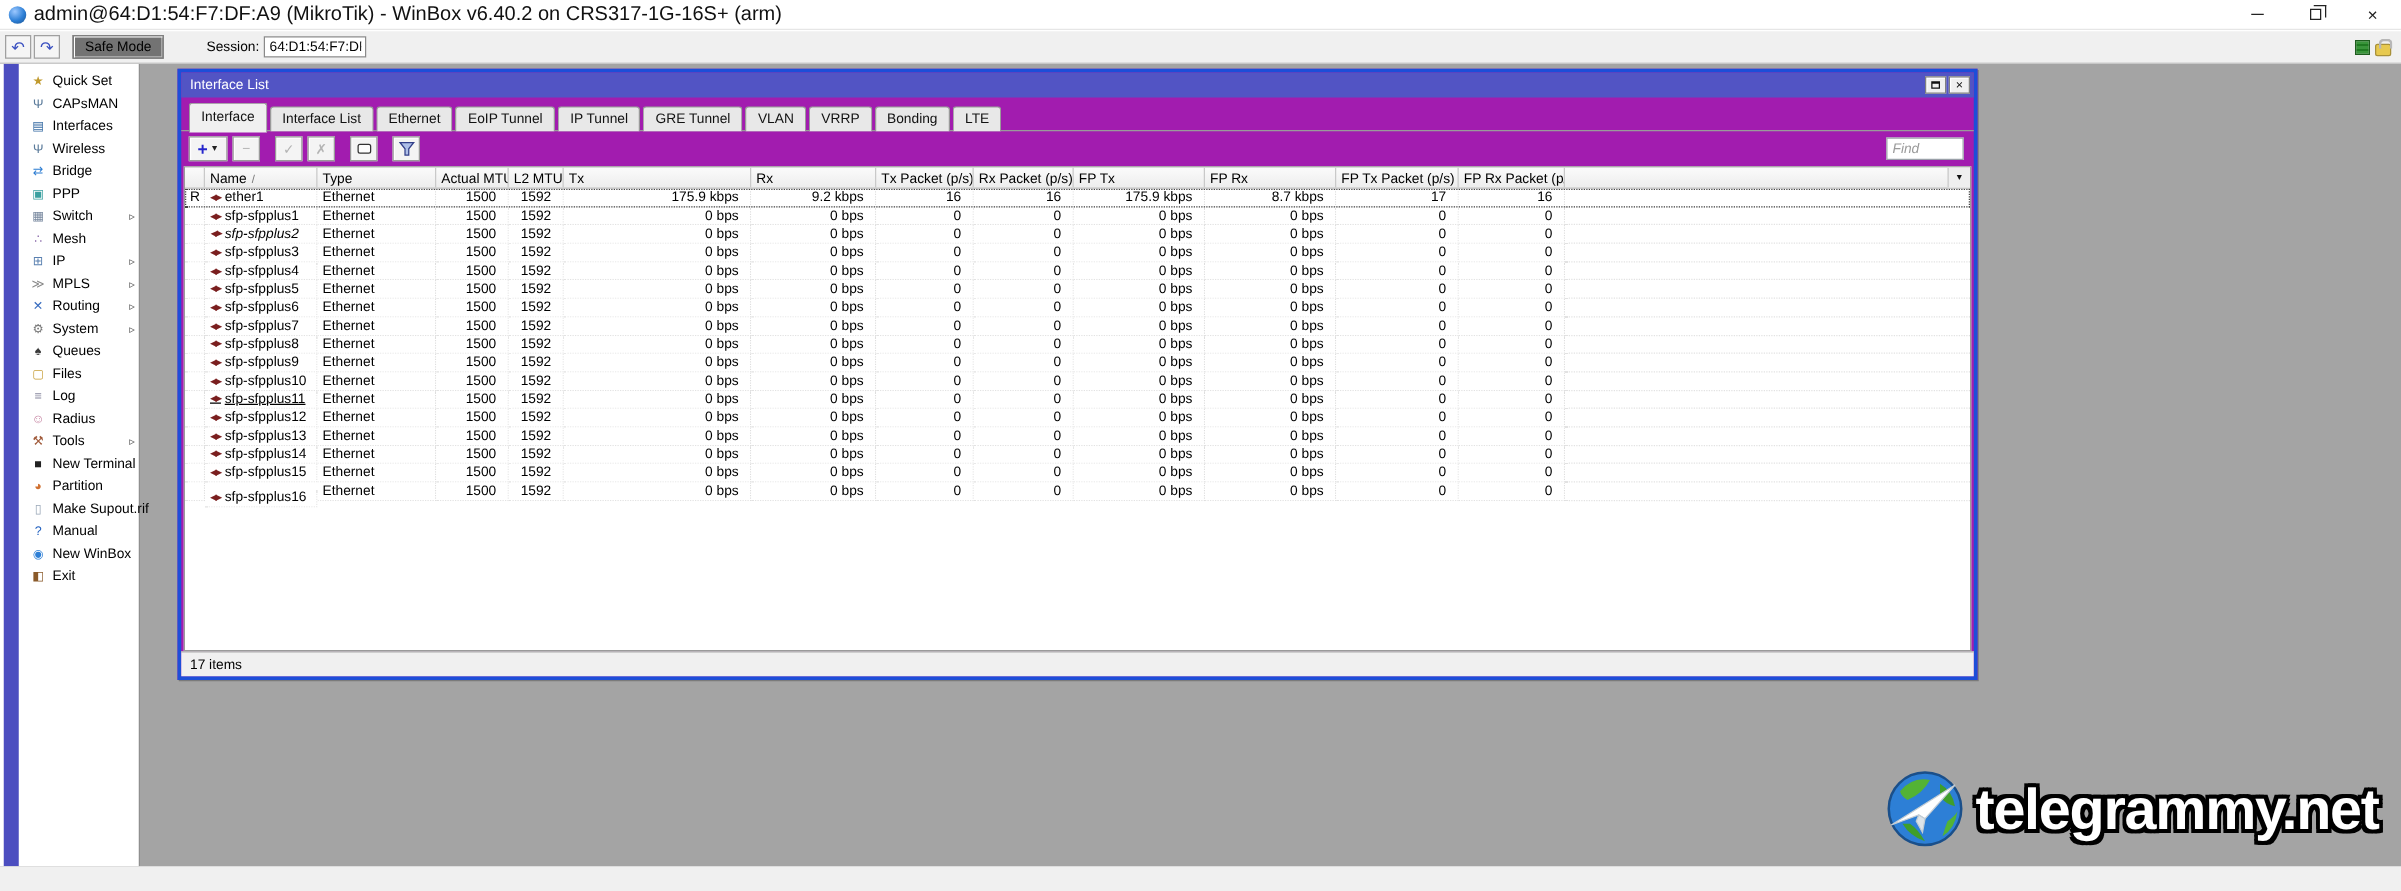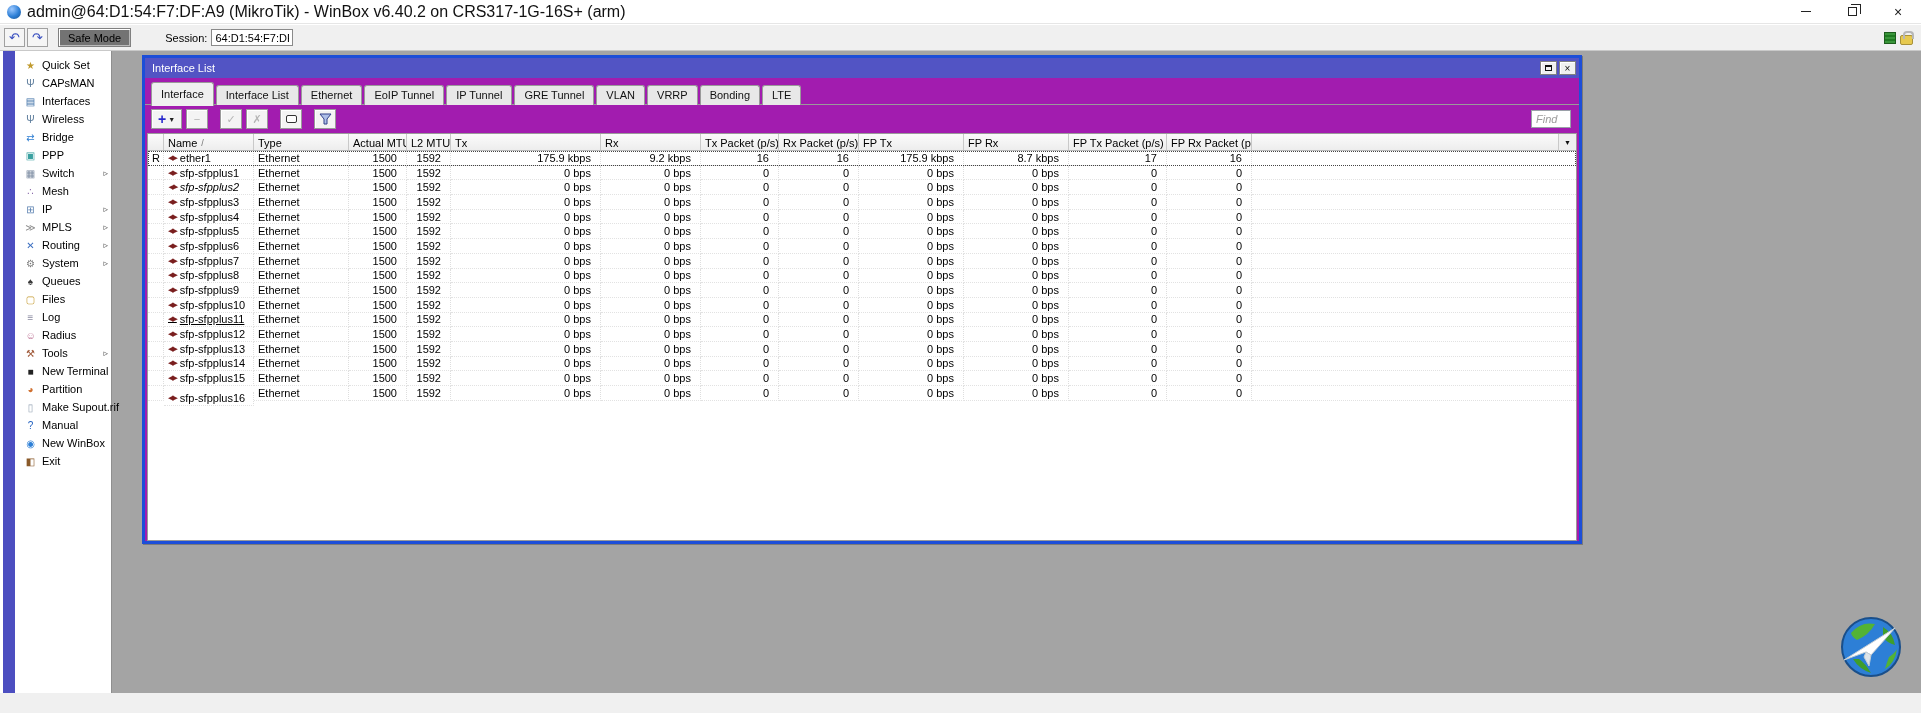--- a/index.html
+++ b/index.html
@@ -61,21 +61,21 @@
   .tab.active { background:#f0f0f0; padding-top:5px; padding-bottom:6px; margin-bottom:-1px; z-index:2; }
 
   .btnrow { display:flex; align-items:center; padding:4px 6px; height:28px; flex:0 0 28px; position:relative; }
   .t-btn { height:20px; border:1px solid #9a9a9a; background:#f4f4f4; display:flex; align-items:center; justify-content:center; margin-right:4px; box-shadow:inset 1px 1px 0 #fff; }
   .t-btn.add { width:31px; color:#2626cc; font-weight:bold; font-size:14px; gap:2px; }
   .t-btn.add .dd { color:#222; font-size:7px; font-weight:normal; }
   .t-btn.narrow { width:22px; }
   .t-btn.disabled { color:#b4b4b4; }
   .t-btn.gap { margin-left:8px; }
   .comment-glyph { width:11px; height:8px; border:1px solid #333; border-radius:2px; background:#fdfdfd; }
-  .find-box { position:absolute; right:8px; top:5px; width:40px; height:18px; border:1px solid #9aa0a8; background:#fff; font-size:11px; font-style:italic; color:#8a8a8a; padding:0 4px; font-family:"Liberation Sans",sans-serif; }
+  .find-box { position:absolute; right:8px; top:5px; width:62px; height:18px; border:1px solid #9aa0a8; background:#fff; font-size:11px; font-style:italic; color:#8a8a8a; padding:0 4px; font-family:"Liberation Sans",sans-serif; }
   .find-box::placeholder { font-style:italic; color:#9a9a9a; }
 
   
   .table { flex:1; margin:0 2px 0 2px; border:1px solid #9a9a9a; background:#fff; display:flex; flex-direction:column; overflow:hidden; }
   .thead { display:flex; flex:0 0 17px; background:linear-gradient(#fbfbfb,#ededed); border-bottom:1px solid #b8b8b8; }
   .hcell { font-size:11px; padding:1px 3px 0 4px; border-right:1px solid #c9c9c9; white-space:nowrap; overflow:hidden; display:flex; align-items:center; }
   .hcell .sort { color:#777; margin-left:4px; font-size:9px; }
   .hfill { flex:1; border-right:none; }
   .hdd { flex:0 0 18px; display:flex; align-items:center; justify-content:center; font-size:7px; color:#111; border-left:1px solid #c9c9c9; background:#efefef; }
   .tbody { flex:1; overflow:hidden; }
@@ -651,28 +651,32 @@
               <div class="cell num" style="flex: 0 0 80px;">0</div>
               <div class="cell num" style="flex: 0 0 105px;">0 bps</div>
               <div class="cell num" style="flex: 0 0 105px;">0 bps</div>
               <div class="cell num" style="flex: 0 0 98px;">0</div>
               <div class="cell num" style="flex: 0 0 85px;">0</div>
               <div class="cell fill"></div>
             </div>
           </div>
       </div>
 
+      <div class="statusbar">
+        <span>17 items</span>
+      </div>
     </div>
 
     <div class="watermark">
       <svg width="64" height="64" viewBox="0 0 64 64">
         <circle cx="32" cy="32" r="29" fill="#2d7fd6" stroke="#1a4f8a" stroke-width="2"></circle>
         <path d="M12 18 Q22 6 36 9 Q30 20 18 25 Q13 22 12 18 Z" fill="#53b335"></path>
         <path d="M44 12 Q54 18 56 30 Q48 28 44 22 Z" fill="#3f9e2b"></path>
         <path d="M14 44 Q20 54 32 58 Q26 48 20 44 Z" fill="#3f9e2b"></path>
         <path d="M50 42 Q56 38 58 34 Q56 48 46 54 Q48 47 50 42 Z" fill="#53b335"></path>
         <polygon points="5,45 56,13 32,40 27,37" fill="#ffffff" stroke="#c2ccd4" stroke-width="1"></polygon>
         <polygon points="27,37 32,40 30,51 25,42" fill="#dde4e9" stroke="#c2ccd4" stroke-width="1"></polygon>
       </svg>
+      <span class="wm-text">telegrammy.net</span>
     </div>
 
   </div>
 </div>
 
 </body></html>

